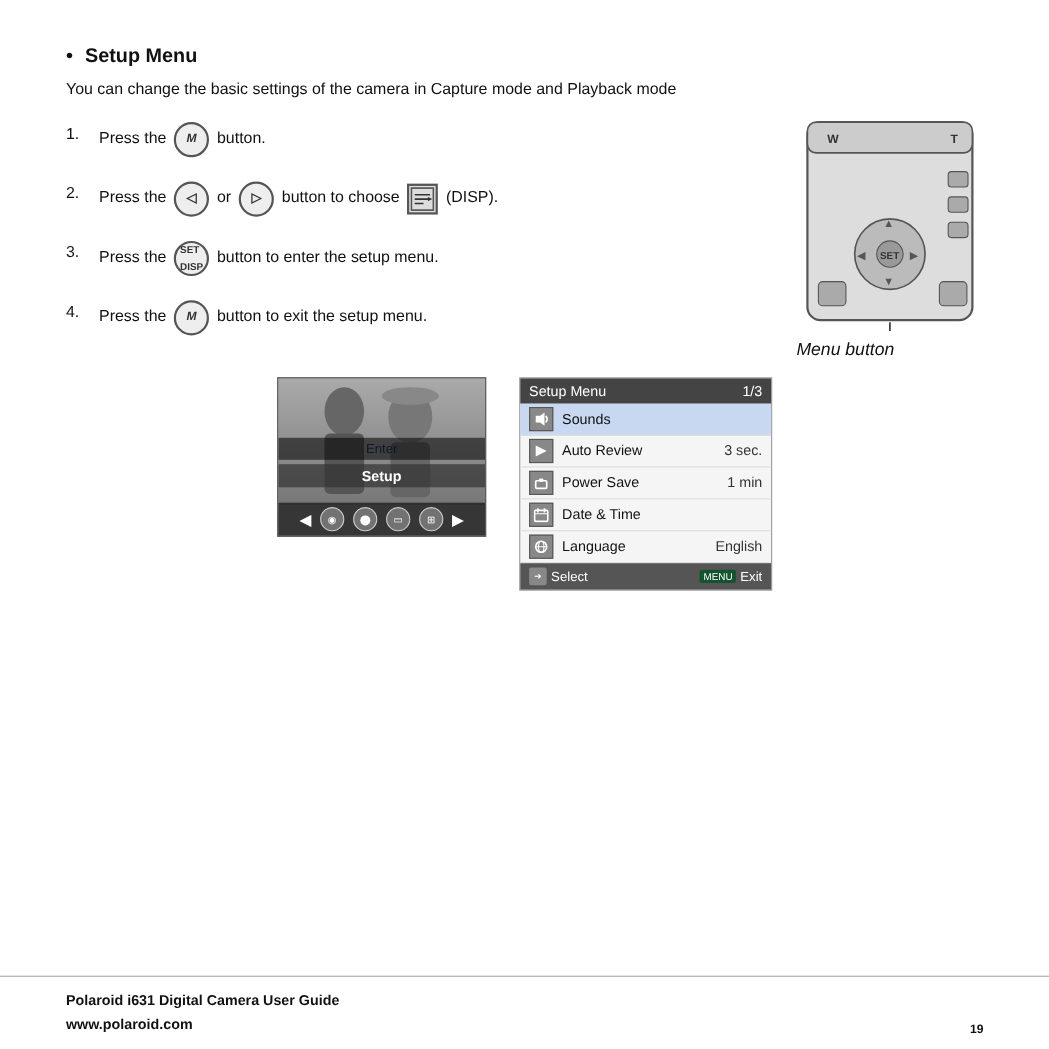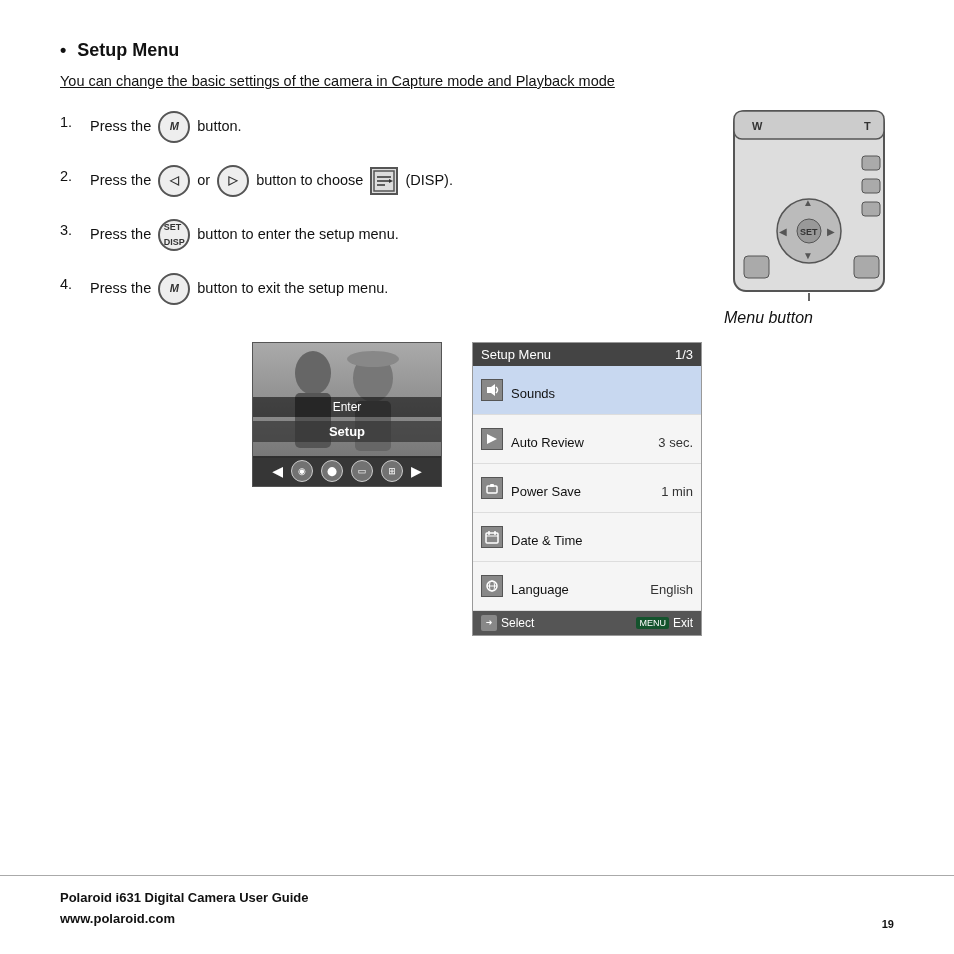--- a/index.html
+++ b/index.html
@@ -28,21 +28,20 @@
       margin-bottom: 10px;
     }
     .bullet { margin-right: 6px; }
 
     
     .intro-text {
       font-size: 14.5px;
       line-height: 1.5;
       margin-bottom: 18px;
       max-width: 560px;
-      text-decoration: underline;
     }
 
     
     .steps-container {
       display: flex;
       flex-direction: row;
       position: relative;
     }
 
     .steps-left {
@@ -153,21 +152,21 @@
       position: relative;
       overflow: hidden;
     }
 
     .photo-overlay-bar {
       position: absolute;
       top: 38%;
       left: 0;
       width: 100%;
       background: rgba(0,0,0,0.55);
-      color: #ffffff;
+      color: #0f172a;
       text-align: center;
       padding: 3px 0;
       font-size: 12px;
     }
 
     .photo-overlay-sub {
       position: absolute;
       top: calc(38% + 24px);
       left: 0;
       width: 100%;
@@ -222,22 +221,22 @@
       background: #444;
       color: #fff;
       display: flex;
       justify-content: space-between;
       padding: 4px 8px;
       font-size: 13px;
     }
 
     .menu-row {
       display: flex;
-      align-items: flex-end;
-      padding: 13px 8px;
+      align-items: center;
+      padding: 3px 8px;
       border-bottom: 1px solid #ddd;
     }
 
     .menu-row.highlighted {
       background: #c8d8f0;
     }
 
     .menu-icon {
       width: 22px;
       height: 22px;
@@ -291,21 +290,21 @@
       display: inline-flex;
       align-items: center;
       justify-content: center;
       font-size: 8px;
       color: #fff;
     }
 
     
     .page-footer {
       position: absolute;
-      bottom: 12px;
+      bottom: 0;
       left: 0;
       width: 100%;
       border-top: 1px solid #aaa;
       display: flex;
       justify-content: space-between;
       align-items: flex-end;
       padding: 12px 60px;
       background: #fff;
     }
 

